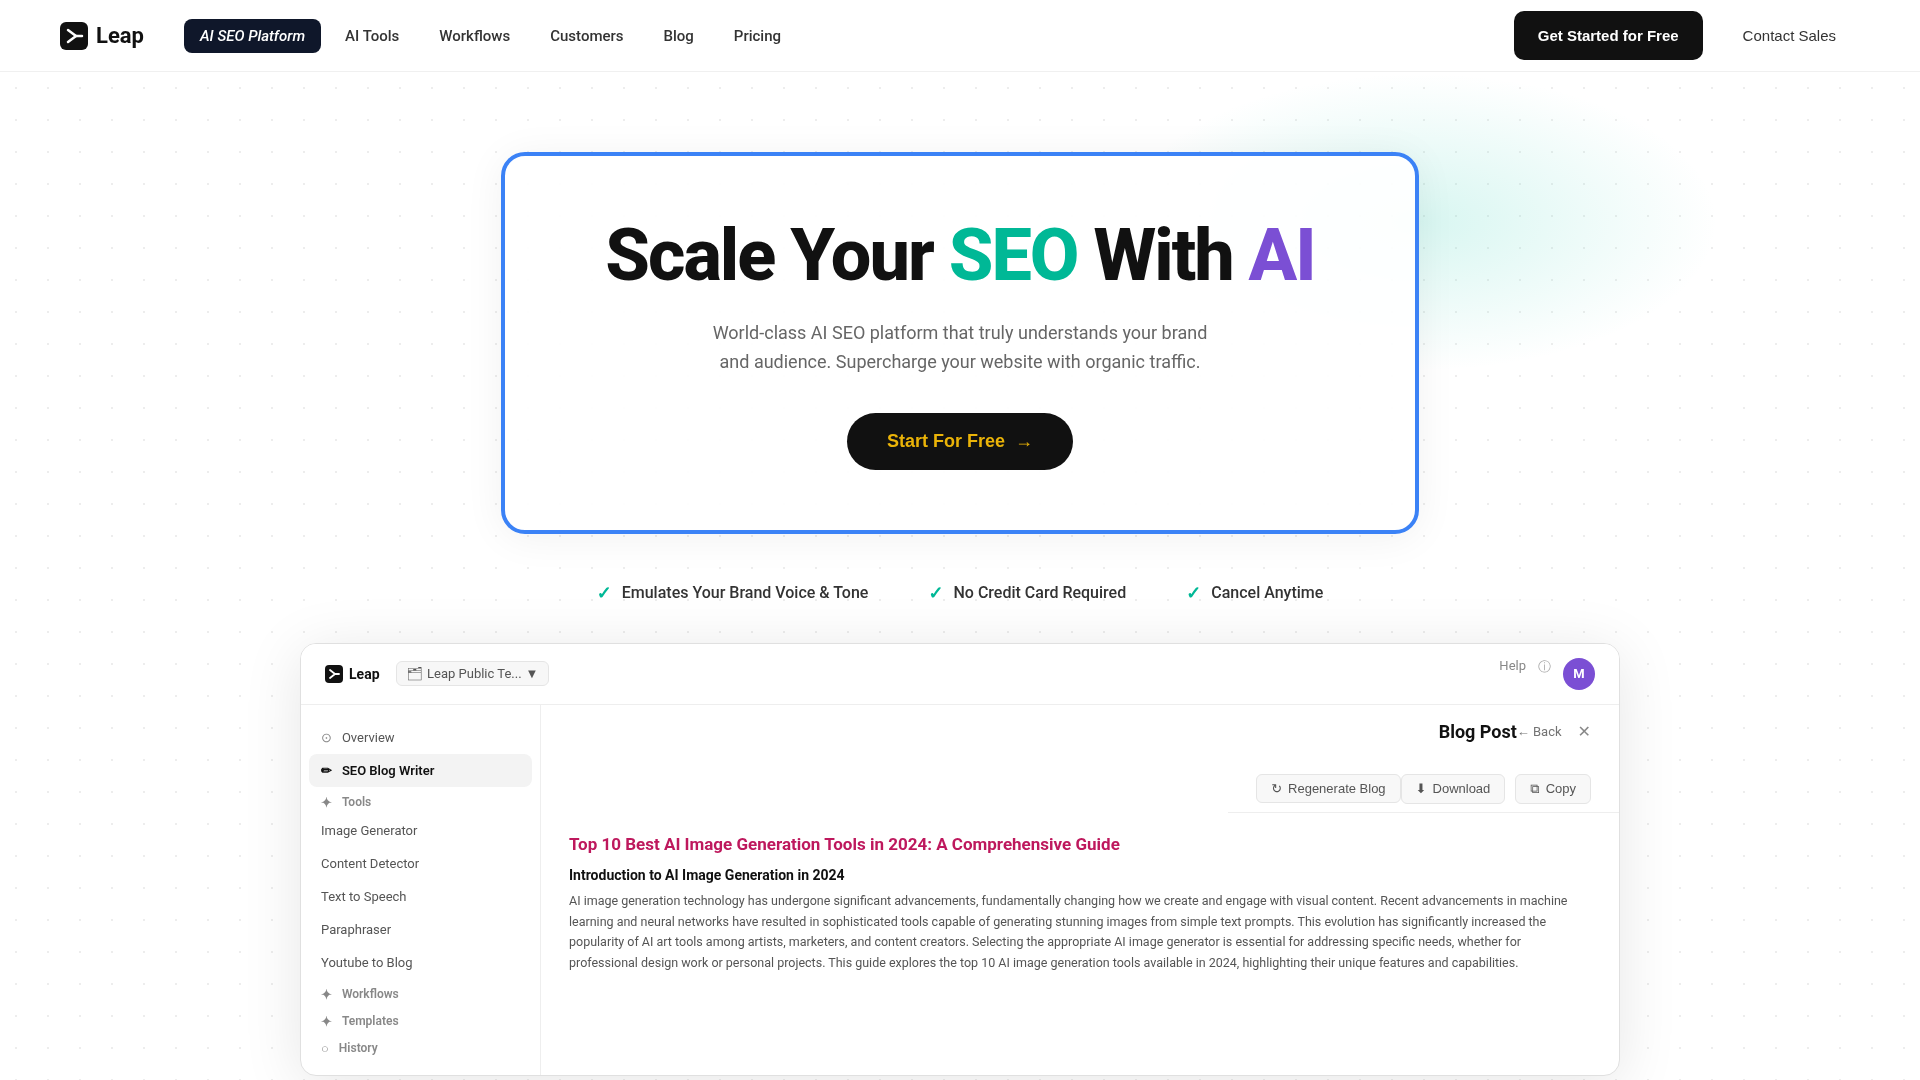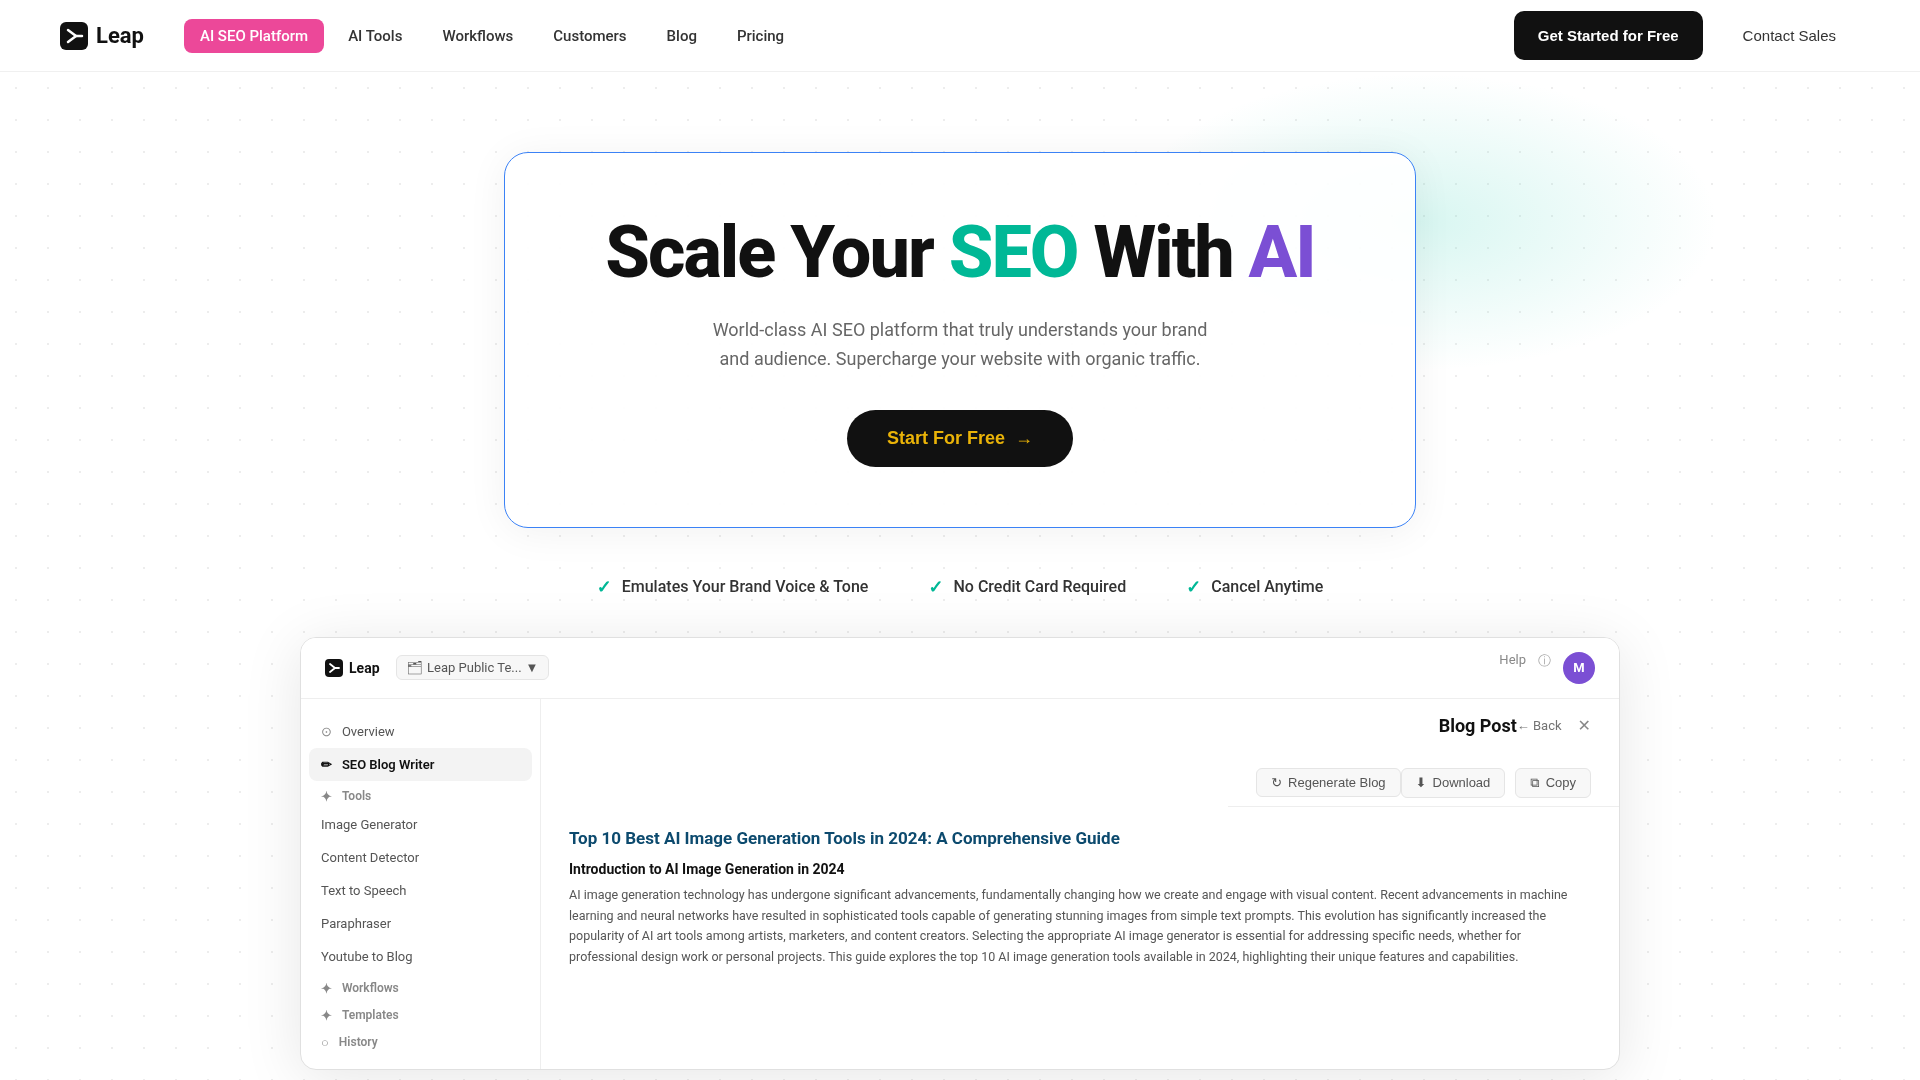--- a/index.html
+++ b/index.html
@@ -51,23 +51,24 @@
     }
     .nav-item {
       padding: 8px 16px;
       font-size: 15px;
       color: #333;
       cursor: pointer;
       border-radius: 8px;
       font-weight: 500;
     }
     .nav-item.active {
-      background: #ec4899;
+      background: #0f172a;
       color: #fff;
       border-radius: 8px;
+      font-style: italic;
     }
     .navbar-right {
       display: flex;
       align-items: center;
       gap: 16px;
     }
     .btn-primary {
       background: #111;
       color: #fff;
       border: none;
@@ -118,21 +119,21 @@
       right: 200px;
       width: 600px;
       height: 300px;
       background: radial-gradient(ellipse, rgba(100, 220, 200, 0.25) 0%, transparent 70%);
       z-index: 0;
     }
 
     .hero-card {
       background: rgba(255,255,255,0.92);
       border-radius: 24px;
-      border: 1px solid #3b82f6;
+      border: 4px solid #3b82f6;
       padding: 60px 100px;
       text-align: center;
       max-width: 920px;
       position: relative;
       z-index: 1;
       box-shadow: 0 4px 40px rgba(0,0,0,0.06);
     }
 
     .hero-title {
       font-size: 72px;
@@ -395,21 +396,21 @@
 
     
     .blog-content {
       padding: 20px 28px;
       overflow-y: auto;
       flex: 1;
     }
     .blog-article-title {
       font-size: 17px;
       font-weight: 700;
-      color: #0c4a6e;
+      color: #be185d;
       margin-bottom: 12px;
       line-height: 1.3;
     }
     .blog-section-title {
       font-size: 14px;
       font-weight: 700;
       color: #111;
       margin-bottom: 8px;
     }
     .blog-text {

